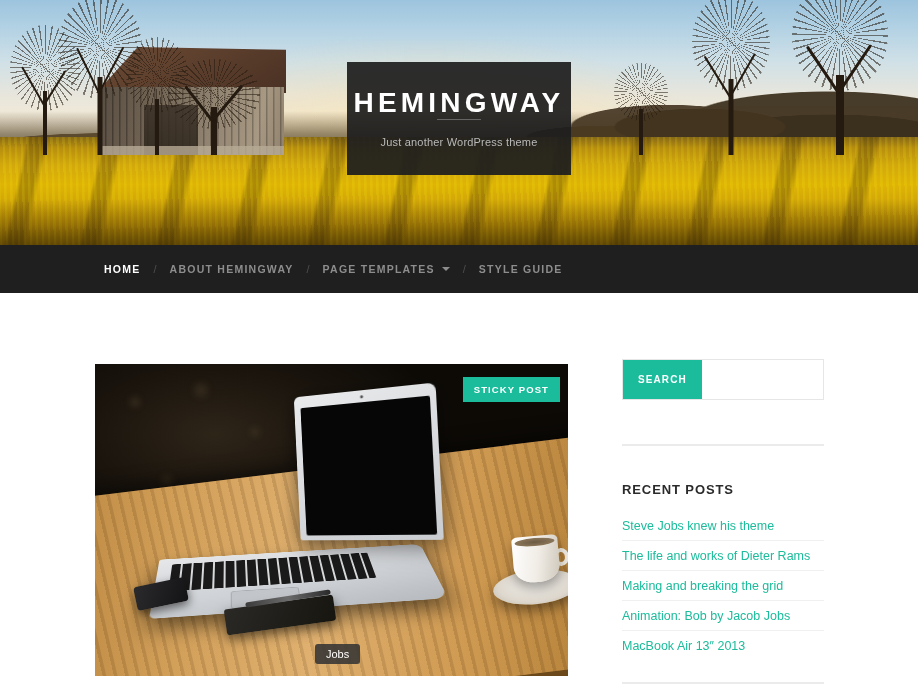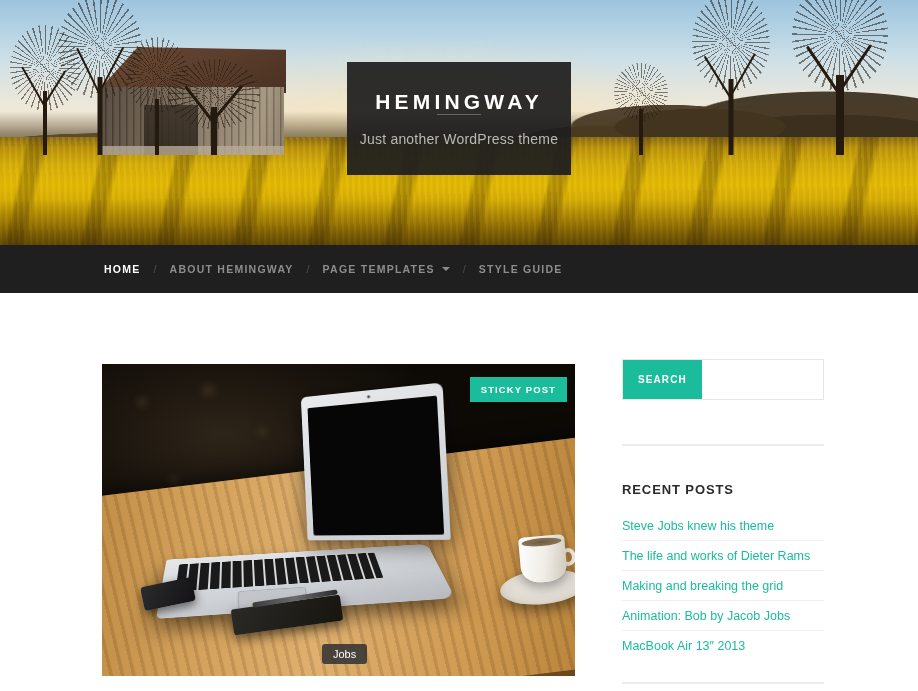--- a/index.html
+++ b/index.html
@@ -151,35 +151,35 @@
   .hero-title-box {
     position: absolute; left: 347px; top: 62px;
     width: 224px; height: 113px;
     background: rgba(30,30,30,0.93);
     display: flex; flex-direction: column;
     align-items: center; justify-content: center;
     z-index: 5;
   }
   .site-title {
     color: #ffffff;
-    font-size: 21px;
+    font-size: 28px;
     font-weight: bold;
     letter-spacing: 4.2px;
     line-height: 1;
     margin-bottom: 2px;
     white-space: nowrap;
   }
   .title-rule {
     width: 44px; height: 1px;
     background: rgba(255,255,255,0.28);
     margin-bottom: 16px;
   }
   .site-desc {
     color: #b9b9b9;
-    font-size: 14px;
+    font-size: 11px;
     font-weight: normal;
     letter-spacing: 0.2px;
     white-space: nowrap;
   }
 
   
   .navbar {
     width: 918px; height: 48px;
     background: #1f1f1f;
     display: flex; align-items: center;
@@ -209,21 +209,21 @@
   }
 
   
   .content {
     width: 918px; height: 398px;
     background: #ffffff;
     position: relative;
   }
 
   
-  .post-main { position: absolute; left: 102px; top: 71px; width: 473px; }
+  .post-main { position: absolute; left: 95px; top: 71px; width: 473px; }
   .featured-image {
     position: relative;
     width: 473px; height: 312px;
     overflow: hidden;
     background: #120d08;
   }
   .fi-bg {
     position: absolute; inset: 0;
     background:
       radial-gradient(ellipse 230px 120px at 120px 70px, #2e2519 0%, #1a140d 55%, #0d0a06 100%),

